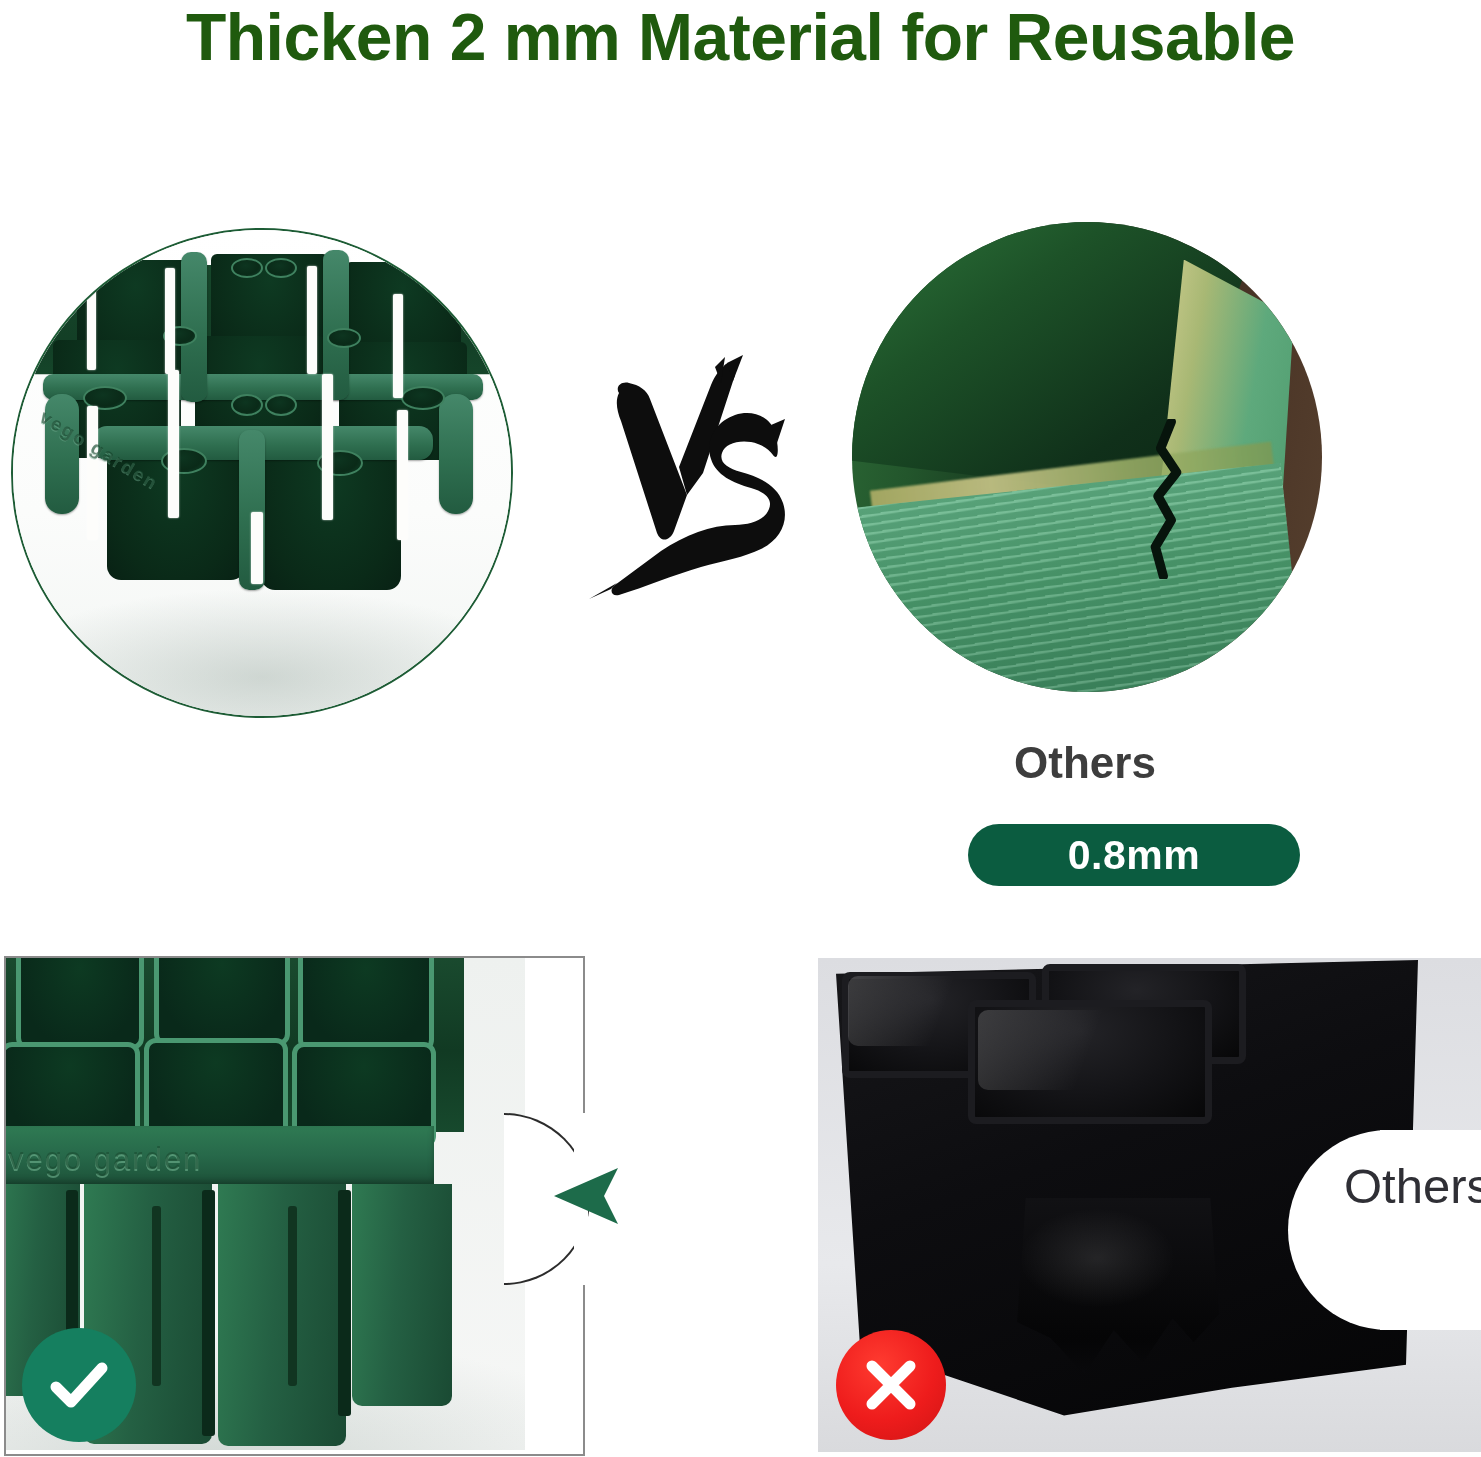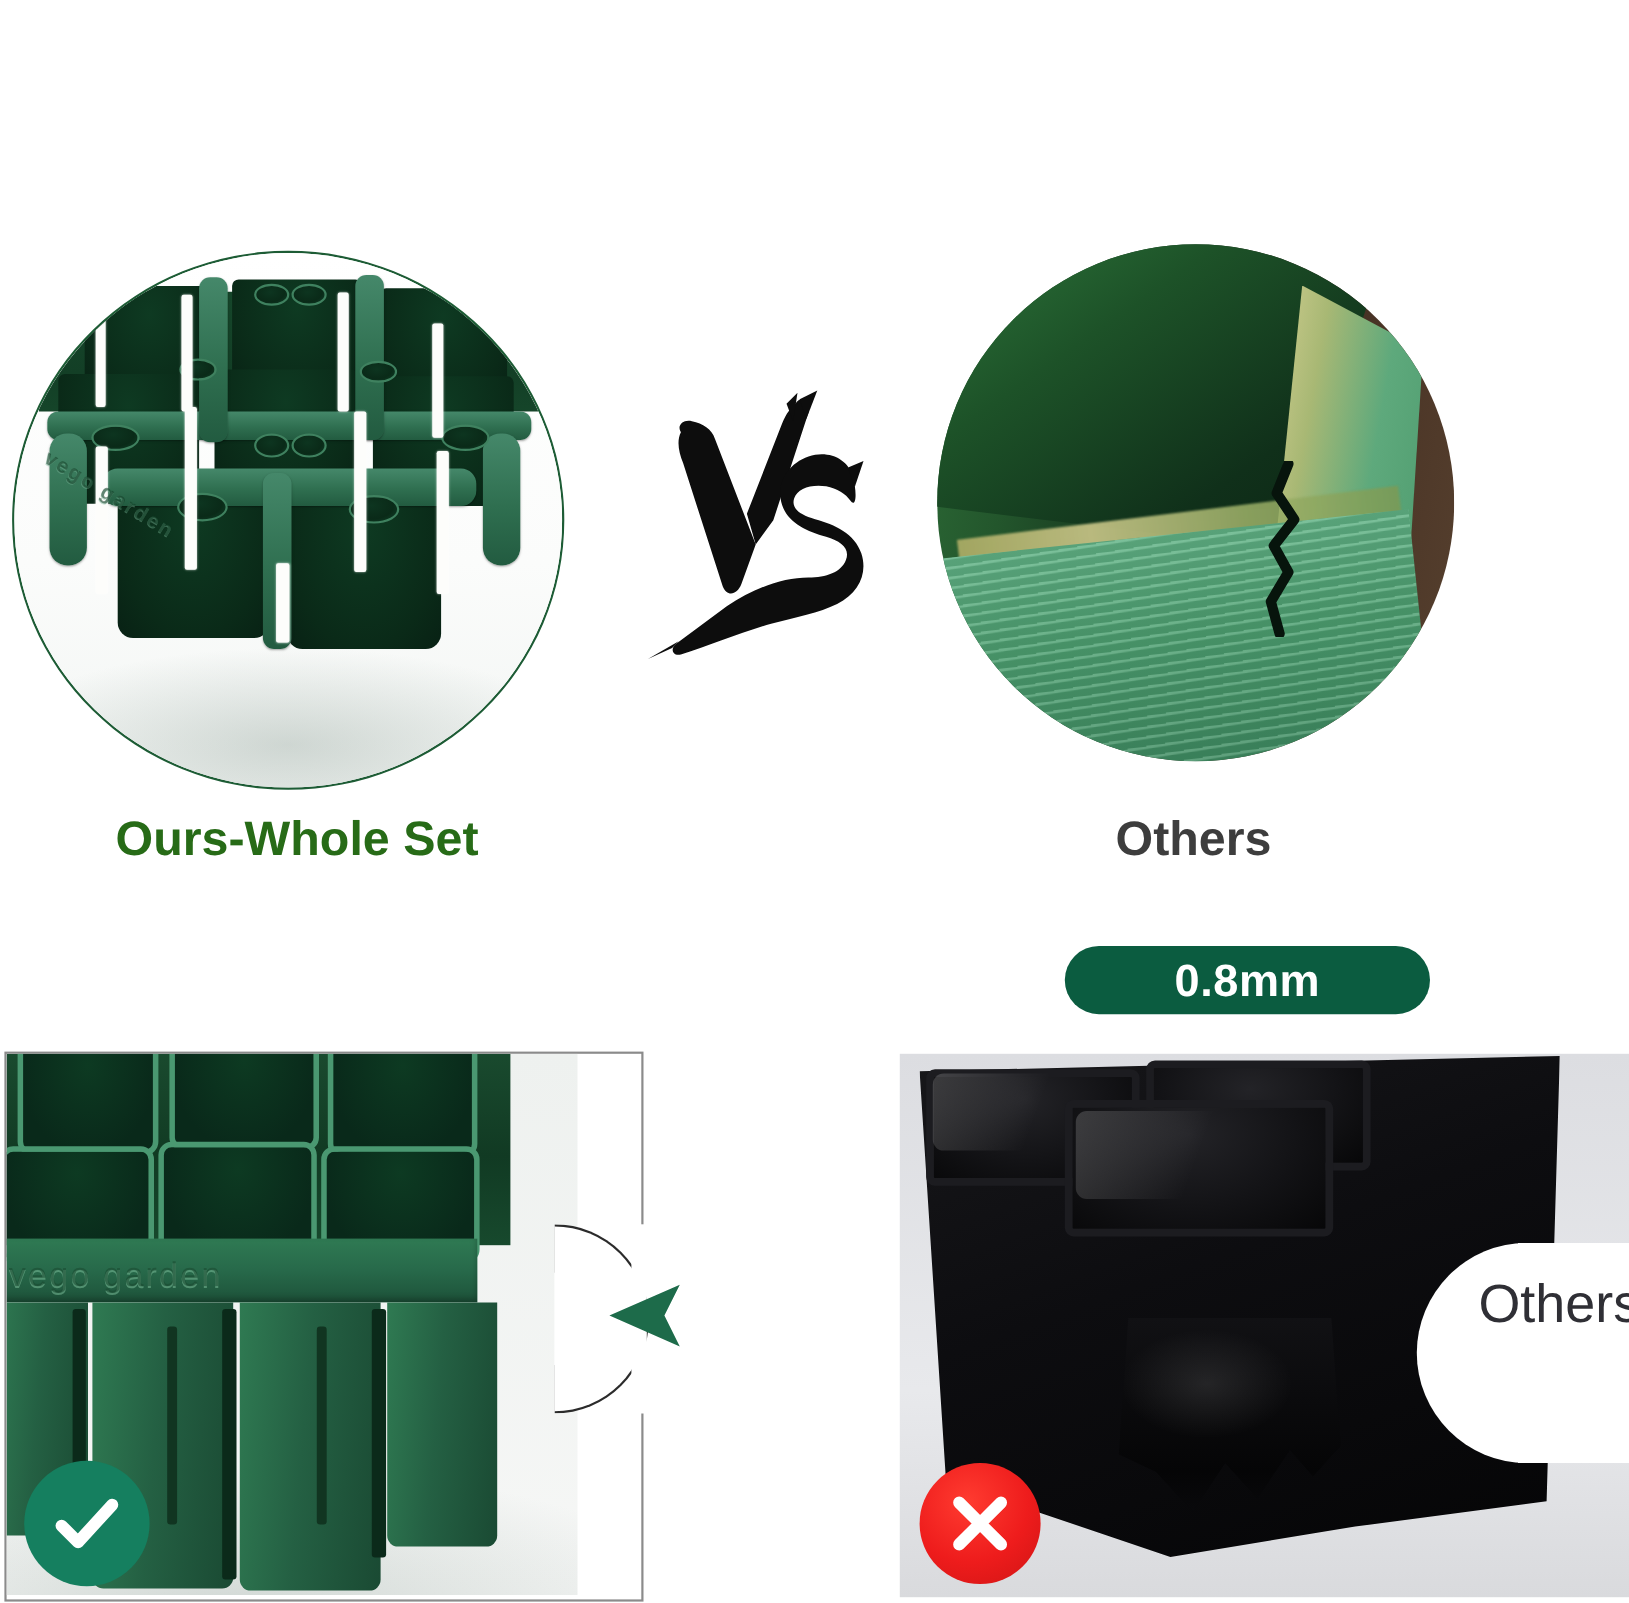--- a/index.html
+++ b/index.html
@@ -224,21 +224,20 @@
     height: 62px;
     border-radius: 31px;
     background: #0b5c40;
     color: #ffffff;
     font-size: 41px;
     font-weight: bold;
     display: flex;
     align-items: center;
     justify-content: center;
     letter-spacing: .5px;
-    margin-top: 36px;
   }
 
   
   #bottom-row { position: absolute; top: 0; left: 0; width: 1481px; height: 1457px; }
 
   
   #ours-panel {
     position: absolute;
     left: 4px;
     top: 956px;
@@ -419,20 +418,21 @@
     font-size: 49px;
     font-weight: normal;
     color: #2f2f35;
     white-space: nowrap;
   }
 </style>
 </head>
 <body>
 
 <div id="header">
+  <div id="headline">Thicken 2 mm Material for Reusable</div>
 </div>
 
 <div id="top-row">
 
   <div id="ours-circle" class="photo-circle">
     <div id="ours-photo">
       <div class="tray-body">
         <div class="tray-back"></div>
 
         <div class="cell-pocket" style="left:42px;  top:16px;  width:118px; height:104px;"></div>
@@ -510,21 +510,20 @@
       <div class="pot-rim-highlight"></div>
       <div class="pot-ribbed"></div>
       <div class="crack">
         <svg viewBox="0 0 60 120" xmlns="http://www.w3.org/2000/svg" aria-hidden="true">
           <path d="M30 2 L22 22 L34 40 L20 58 L30 76 L18 96 L24 118" stroke="#07140c" stroke-width="7" fill="none" stroke-linecap="round" stroke-linejoin="round"></path>
         </svg>
       </div>
     </div>
   </div>
 
-  <div id="ours-label">Ours-Whole Set</div>
   <div id="others-label">Others</div>
   <div id="thickness-badge">0.8mm</div>
 </div>
 
 <div id="bottom-row">
 
   <div id="ours-panel">
     <div id="ours-panel-photo">
       <div class="grid-top"></div>
 

